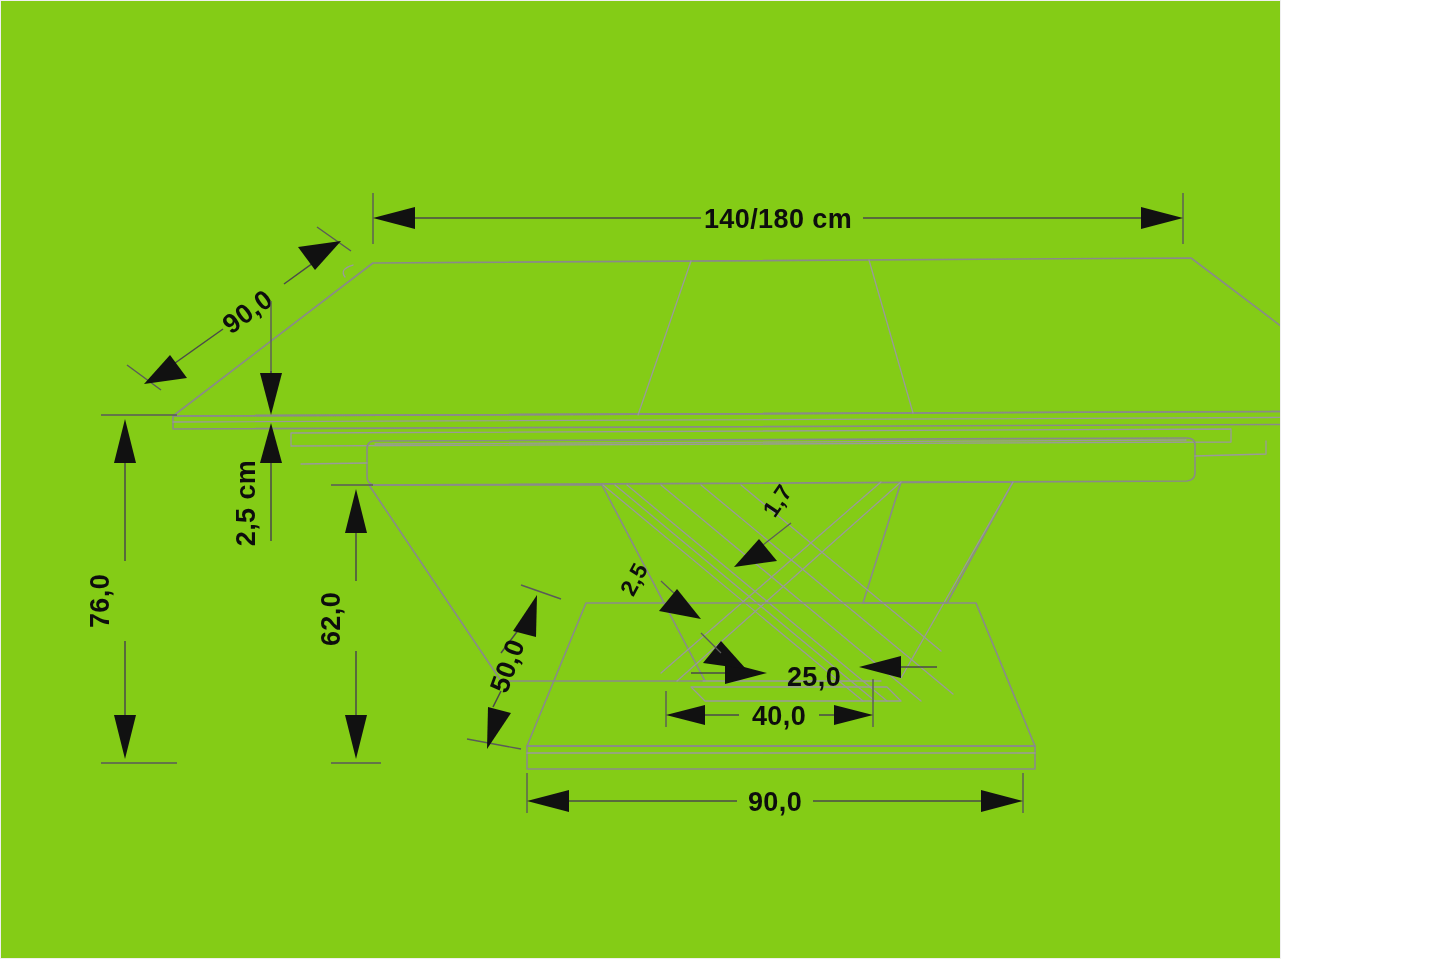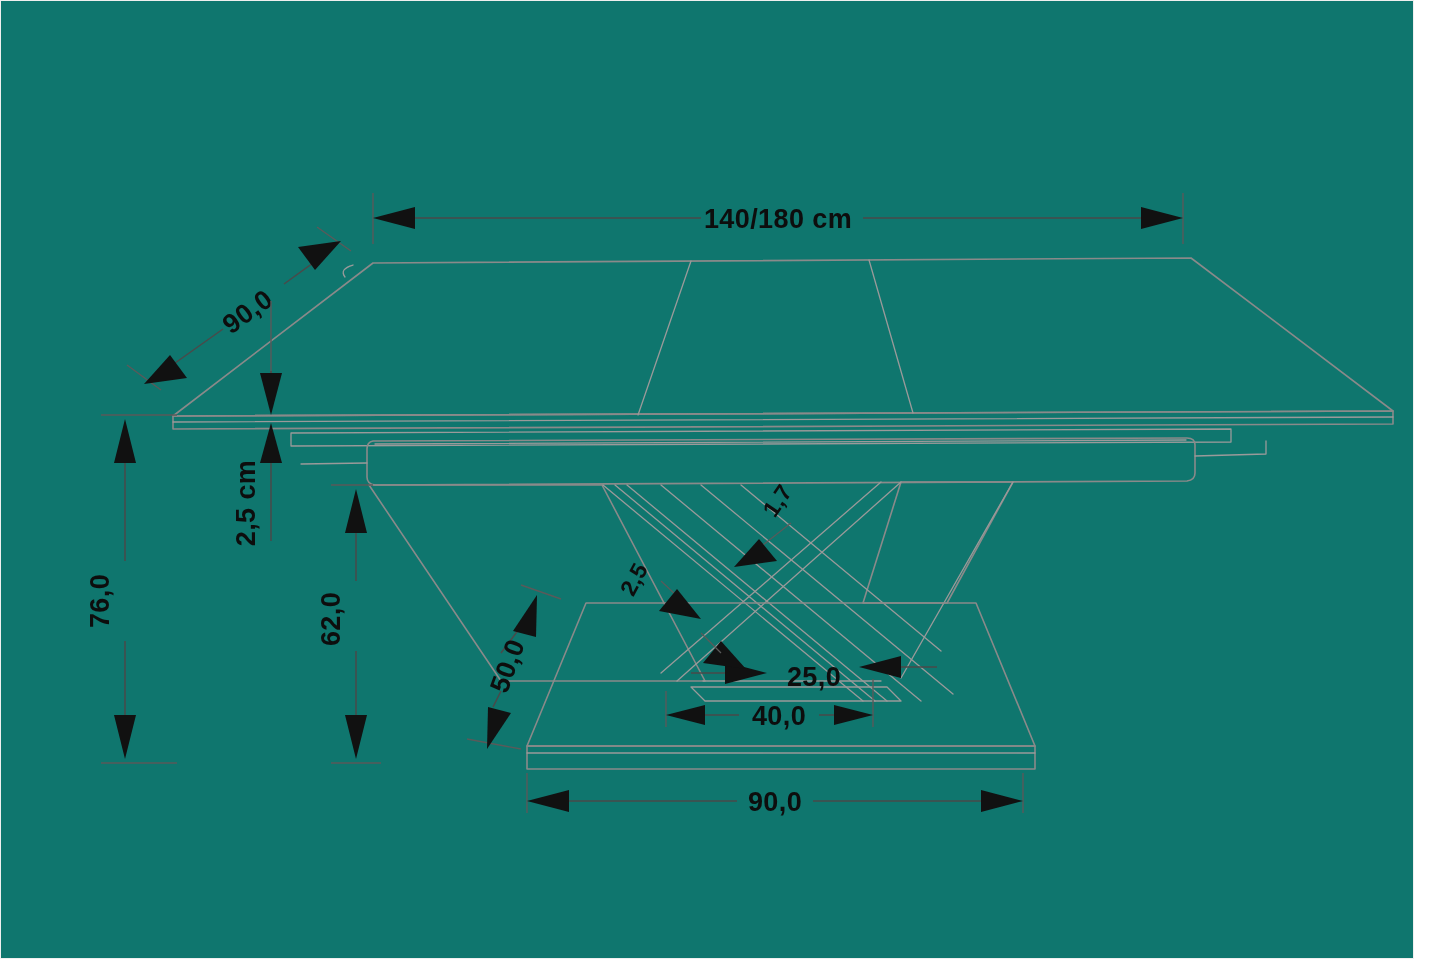--- a/index.html
+++ b/index.html
@@ -2,23 +2,23 @@
 <html><head>
 <meta charset="utf-8">
 <style>
   html, body {
     margin: 0;
     padding: 0;
     background: #ffffff;
   }
   #canvas {
     position: relative;
-    width: 1414px;
+    width: 1281px;
     height: 959px;
-    background: #0f766e;
+    background: #84cc16;
     border: 1px solid #efefef;
     box-sizing: border-box;
     overflow: hidden;
     font-family: "Liberation Sans", sans-serif;
   }
   #drawing {
     position: absolute;
     left: 0;
     top: 0;
     width: 1445px;

